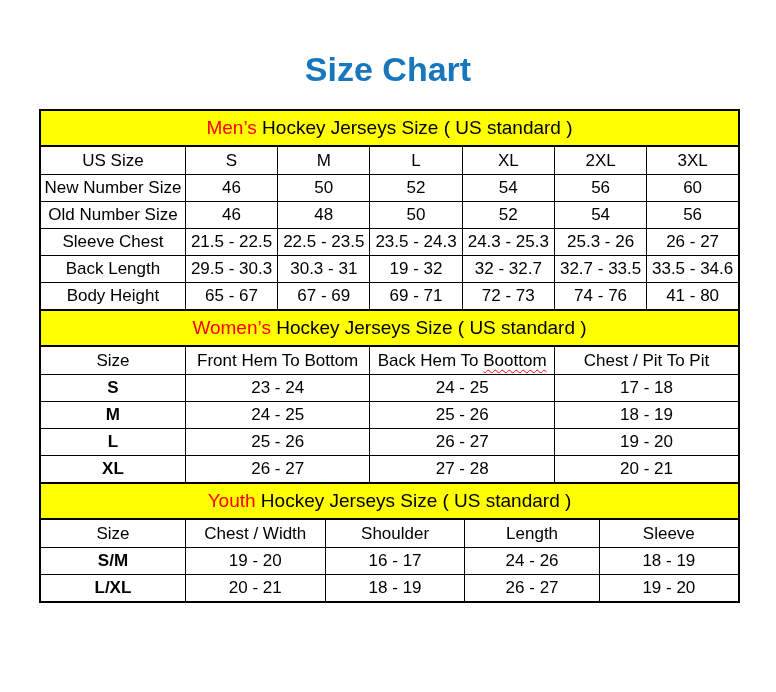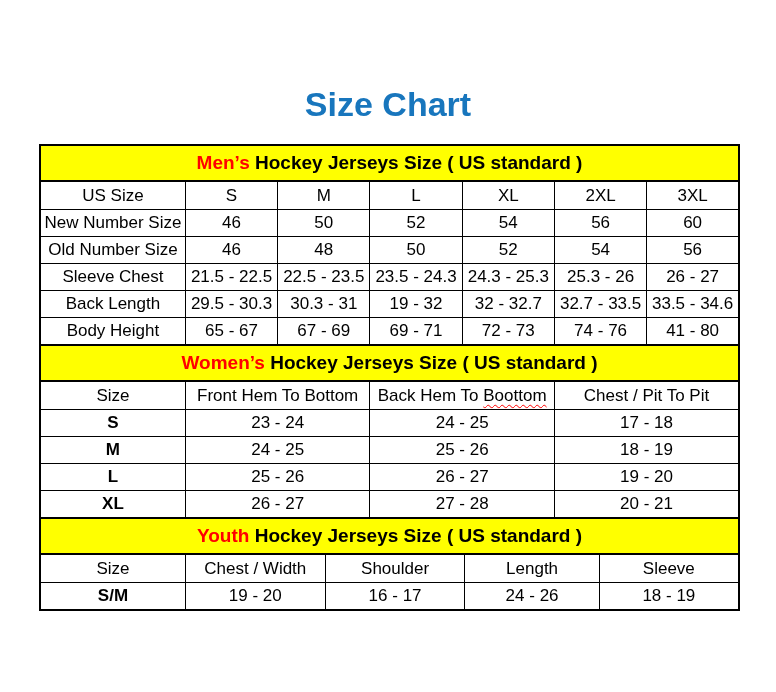--- a/index.html
+++ b/index.html
@@ -13,21 +13,21 @@
     margin: 0;
     padding: 0;
     background: #ffffff;
     width: 776px;
     height: 692px;
     overflow: hidden;
     font-family: "Liberation Sans", sans-serif;
     color: var(--text-black);
   }
   .page {
-    padding-top: 84px;
+    padding-top: 49px;
   }
   .page-title {
     text-align: center;
     color: var(--title-blue);
     font-size: 34px;
     font-weight: bold;
     margin: 0 0 20px 0;
     line-height: 40px;
   }
   .tables {
@@ -48,21 +48,21 @@
     text-align: center;
     vertical-align: middle;
     padding: 0 2px;
     overflow: hidden;
     white-space: nowrap;
   }
   tr.band-row td {
     background: var(--band-yellow);
     height: 34px;
     font-size: 19px;
-    font-weight: bold;
+    font-weight: normal;
     border: 2px solid var(--border-black);
     margin-top: 40px;
   }
   .band-highlight {
     color: var(--accent-red);
   }
   tr.head-row th {
     height: 27px;
     font-size: 17px;
     font-weight: normal;
@@ -225,17 +225,24 @@
           <th>Length</th>
           <th>Sleeve</th>
         </tr>
         <tr class="data-row">
           <td class="row-label-bold">S/M</td>
           <td>19 - 20</td>
           <td>16 - 17</td>
           <td>24 - 26</td>
           <td>18 - 19</td>
         </tr>
+        <tr class="data-row">
+          <td class="row-label-bold">L/XL</td>
+          <td>20 - 21</td>
+          <td>18 - 19</td>
+          <td>26 - 27</td>
+          <td>19 - 20</td>
+        </tr>
       </tbody>
     </table>
 
   </div>
 </div>
 
 </body></html>

